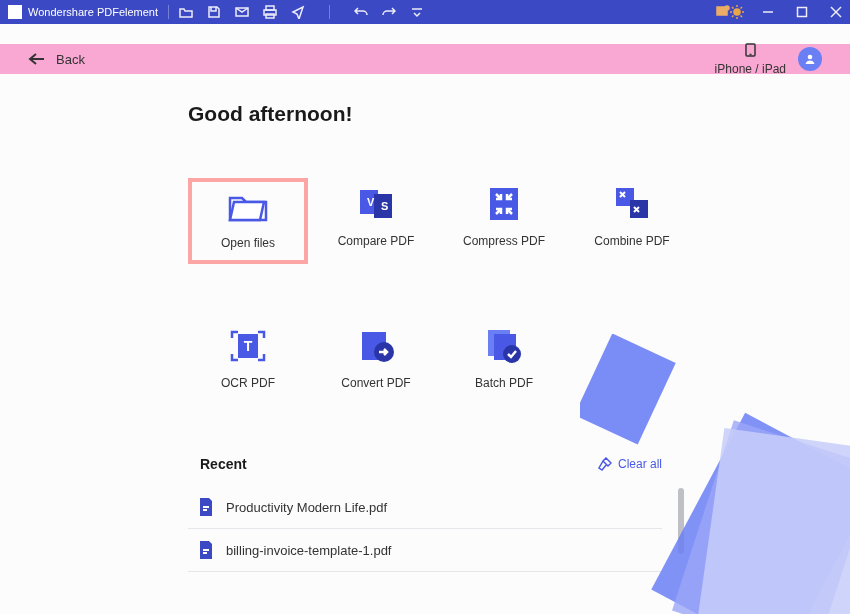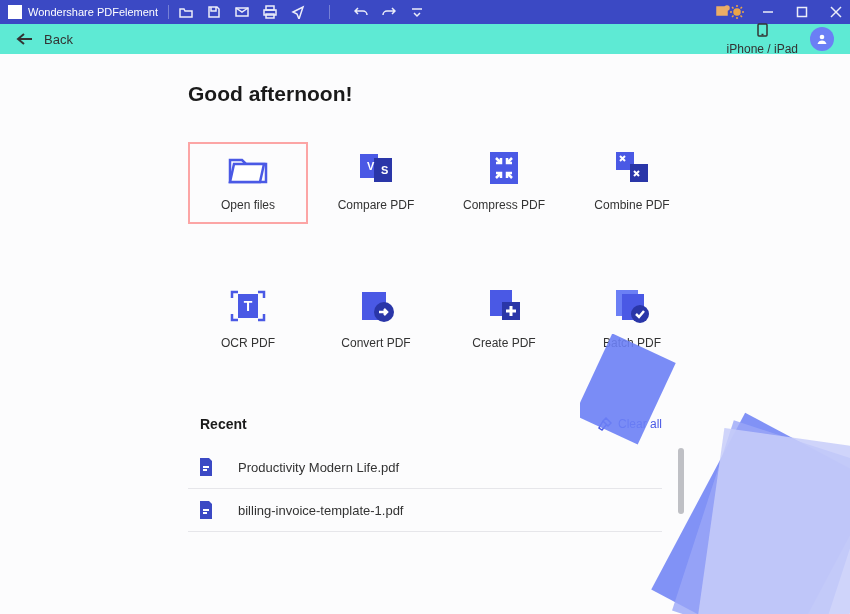--- a/index.html
+++ b/index.html
@@ -14,50 +14,50 @@
     .tb-actions { display: flex; align-items: center; gap: 14px; }
     .tb-ic { width: 14px; height: 14px; display: flex; align-items: center; justify-content: center; opacity: .9; cursor: pointer; }
     .tb-ic svg { width: 14px; height: 14px; fill: none; stroke: #fff; stroke-width: 1.5; }
     .tb-grow { flex: 1; }
     .win-controls { display: flex; align-items: center; gap: 22px; margin-left: 18px; }
     .win-controls .tb-ic { width: 12px; height: 12px; }
     .notif-ic svg { stroke: #ffb85c; fill: #ffb85c; }
     .sun-ic svg { stroke: #ffb03a; fill: #ffb03a; }
     
     
-    .subbar { height: 30px; display: flex; align-items: center; padding: 0 16px; border-bottom: 0; background: #5eead4; }
+    .subbar { height: 30px; display: flex; align-items: center; padding: 0 28px; border-bottom: 0; background: #f9a8d4; margin-top: 20px; }
     .back-btn { display: flex; align-items: center; gap: 10px; cursor: pointer; color: #333; font-size: 13px; }
     .back-btn svg { width: 18px; height: 14px; stroke: #333; stroke-width: 2; fill: none; }
     .sub-grow { flex: 1; }
     .device-link { display: flex; align-items: center; gap: 5px; font-size: 12px; color: #333; cursor: pointer; flex-direction: column; }
     .device-link svg { width: 11px; height: 14px; fill: none; stroke: #333; stroke-width: 1.5; }
     .avatar { width: 24px; height: 24px; border-radius: 50%; background: #6b7ff5; margin-left: 12px; display: flex; align-items: center; justify-content: center; cursor: pointer; }
     .avatar svg { width: 12px; height: 12px; fill: #fff; }
     
     
     .main { padding: 28px 188px 0 188px; }
-    .greeting { font-size: 21px; font-weight: 700; color: #1a1a1a; margin-bottom: 36px; }
+    .greeting { font-size: 21px; font-weight: 700; color: #1a1a1a; margin-bottom: 52px; }
     
     .actions-grid { display: grid; grid-template-columns: repeat(4, 120px); column-gap: 8px; row-gap: 56px; justify-content: start; margin-bottom: 54px; }
     .action { display: flex; flex-direction: column; align-items: center; gap: 12px; cursor: pointer; padding: 6px 0 10px; border: 2px solid transparent; }
-    .action.highlighted { border: 2px solid #fca5a5; }
+    .action.highlighted { border: 4px solid #fca5a5; }
     .action .aicon { width: 44px; height: 36px; display: flex; align-items: center; justify-content: center; }
     .action .alabel { font-size: 12px; color: #333; }
     
     
     .aicon svg { overflow: visible; }
     
     
     .recent-header { display: flex; justify-content: space-between; align-items: center; margin-bottom: 14px; padding-left: 12px; }
     .recent-title { font-size: 14px; font-weight: 700; color: #1a1a1a; }
     .clear-all { display: flex; align-items: center; gap: 6px; font-size: 12px; color: #4a59e5; cursor: pointer; }
     .clear-all svg { width: 14px; height: 14px; stroke: #4a59e5; fill: none; stroke-width: 1.5; }
     
     .recent-list { position: relative; }
-    .recent-item { display: flex; align-items: center; gap: 24px; padding: 12px 4px 12px 10px; border-bottom: 1px solid #e6e6ea; cursor: pointer; font-size: 13px; color: #333; }
+    .recent-item { display: flex; align-items: center; gap: 12px; padding: 12px 4px 12px 10px; border-bottom: 1px solid #e6e6ea; cursor: pointer; font-size: 13px; color: #333; }
     .recent-item .file-ic { width: 16px; height: 18px; }
     .recent-item .file-ic svg { width: 16px; height: 18px; }
     
     .scroll-ind { position: absolute; right: -22px; top: 2px; width: 6px; height: 66px; background: #bfc0c5; border-radius: 3px; }
     
     
     .deco { position: absolute; right: -90px; bottom: -80px; width: 360px; height: 360px; pointer-events: none; }
   </style>
 </head>
 <body>
@@ -248,30 +248,20 @@
       <div class="aicon">
         <svg width="44" height="36" viewBox="0 0 44 36">
             <rect x="8" y="4" width="24" height="28" fill="#4a59e5"></rect>
             <circle cx="30" cy="24" r="10" fill="#2a36a8"></circle>
             <path d="M25 24h8m-3-3l3 3-3 3" stroke="#fff" stroke-width="2.5" fill="none"></path>
           </svg>
       </div>
       <div class="alabel">Convert PDF</div>
     </div>
 
-    <div class="action">
-      <div class="aicon">
-        <svg width="44" height="36" viewBox="0 0 44 36">
-            <rect x="8" y="2" width="22" height="26" fill="#4a59e5"></rect>
-            <rect x="20" y="14" width="18" height="18" fill="#2a36a8"></rect>
-            <path d="M29 18v10M24 23h10" stroke="#fff" stroke-width="3"></path>
-          </svg>
-      </div>
-      <div class="alabel">Create PDF</div>
-    </div>
 
     <div class="action">
       <div class="aicon">
         <svg width="44" height="36" viewBox="0 0 44 36">
             <rect x="6" y="2" width="22" height="26" fill="#6b7ff5"></rect>
             <rect x="12" y="6" width="22" height="26" fill="#4a59e5"></rect>
             <circle cx="30" cy="26" r="9" fill="#2a36a8"></circle>
             <path d="M26 26l3 3 5-6" stroke="#fff" stroke-width="2.5" fill="none"></path>
           </svg>
       </div>

